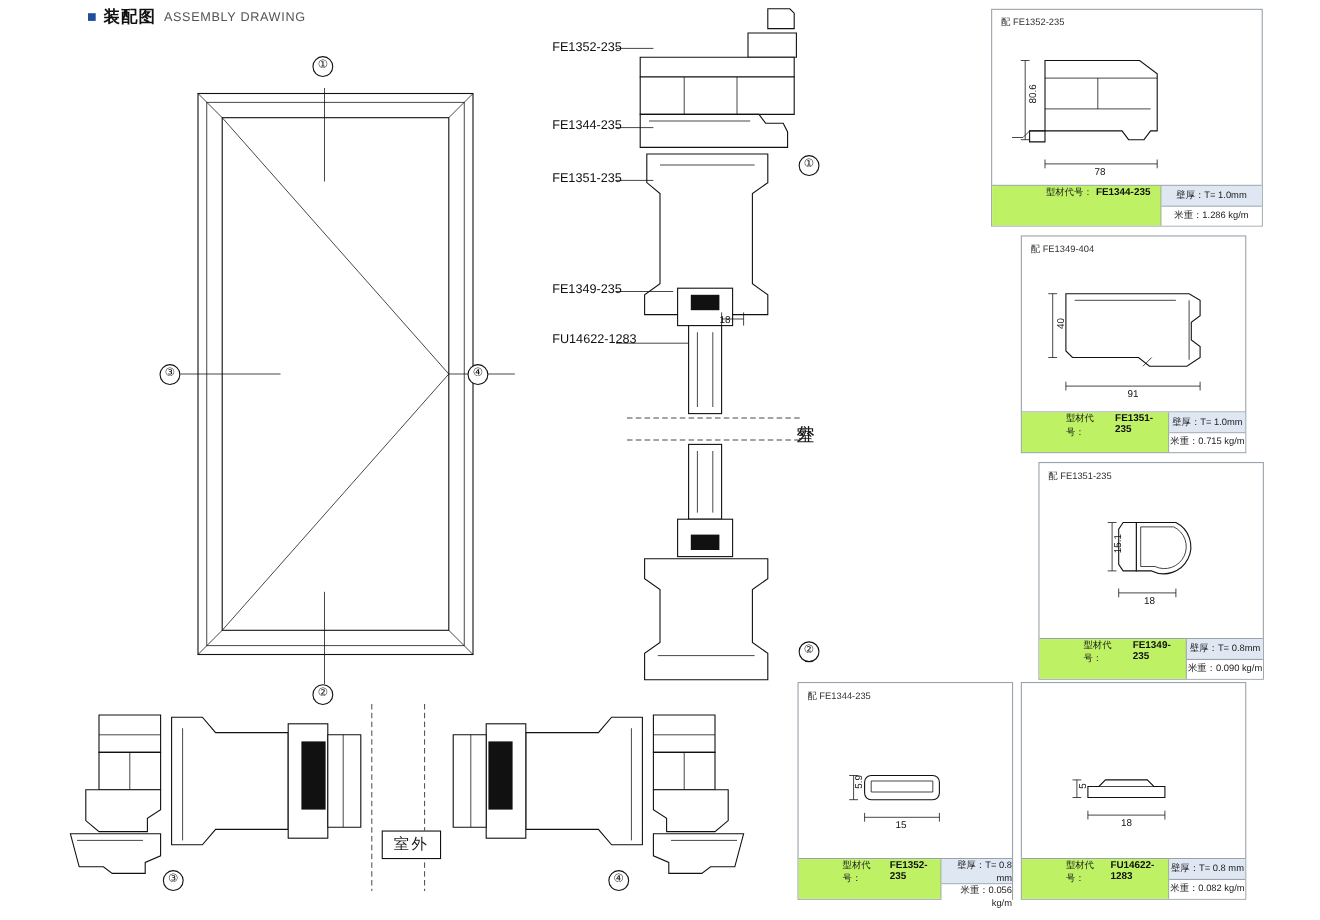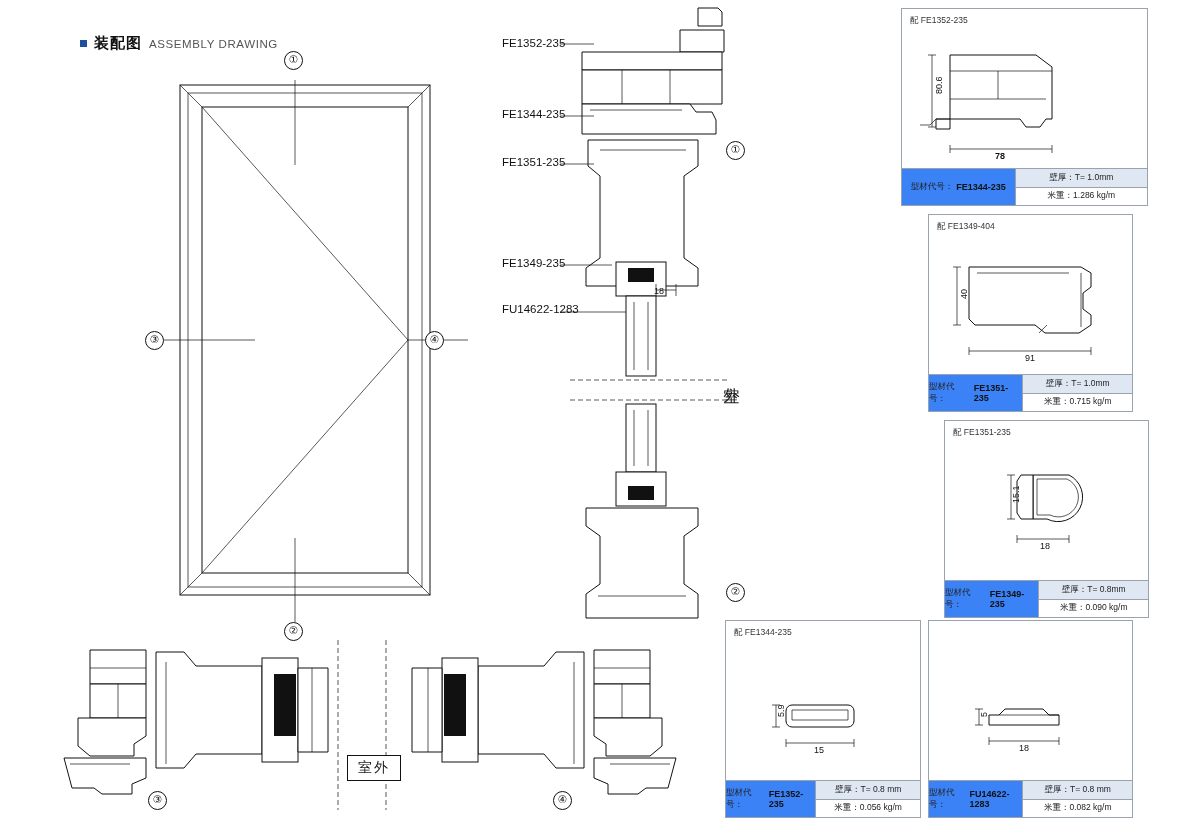--- a/index.html
+++ b/index.html
@@ -6,21 +6,21 @@
   body{
     width:1200px;height:836px;
     background:#ffffff;
     font-family:"Liberation Sans", sans-serif;
     color:#1a1a1a;
     position:relative;
     overflow:hidden;
   }
   .abs{position:absolute;}
   
-  #header{left:80px;top:34px;display:flex;align-items:center;gap:7px;}
+  #header{left:80px;top:6px;display:flex;align-items:center;gap:7px;}
   #header .sq{width:7px;height:7px;background:#1f4e9c;display:inline-block;}
   #header .cn{font-size:15px;font-weight:bold;letter-spacing:1px;color:#111;}
   #header .en{font-size:11.5px;color:#555;letter-spacing:.6px;text-align:right;}
 
   
   .lbl{font-size:11.5px;color:#111;white-space:nowrap;}
   .dim{font-size:9px;color:#111;}
   .callout{
     width:17px;height:17px;border:1px solid #111;border-radius:50%;
     font-size:10.5px;line-height:15px;text-align:center;color:#111;background:#fff;
@@ -31,23 +31,23 @@
   
   .card{
     border:1px solid #9aa3ab;background:#fff;box-sizing:border-box;
   }
   .card .cap{position:absolute;left:8px;top:6px;font-size:8.5px;color:#333;}
   .card .tbl{
     position:absolute;left:0;right:0;bottom:0;height:36px;
     border-top:1px solid #9aa3ab;display:flex;
   }
   .card .tbl .c1{
-    flex:0 0 46%;border-right:1px solid #9aa3ab;background:#3b82f6;
-    display:flex;align-items:center;justify-content:center;gap:3px;
-    font-size:8.5px;color:#222;
+    flex:0 0 46%;border-right:1px solid #9aa3ab;background:#bef264;
+    display:flex;align-items:flex-start;justify-content:center;gap:3px;
+    font-size:8.5px;color:#222;padding-left:40px;
   }
   .card .tbl .c1 b{font-size:9px;color:#111;}
   .card .tbl .c2{flex:1;display:flex;flex-direction:column;}
   .card .tbl .c2 .r{
     flex:1;display:flex;align-items:center;justify-content:center;
     font-size:8.5px;color:#222;background:#fff;text-align:right;
   }
   .card .tbl .c2 .r:first-child{border-bottom:1px solid #9aa3ab;background:#dfe7f3;}
   .card .art{position:absolute;left:0;right:0;top:18px;bottom:36px;}
   svg{display:block;}
@@ -210,21 +210,21 @@
 
       <line class="thin" x1="30" y1="28" x2="30" y2="100"></line>
       <line class="thin" x1="26" y1="28" x2="34" y2="28"></line>
       <line class="thin" x1="26" y1="100" x2="34" y2="100"></line>
       <line class="thin" x1="48" y1="122" x2="150" y2="122"></line>
       <line class="thin" x1="48" y1="118" x2="48" y2="126"></line>
       <line class="thin" x1="150" y1="118" x2="150" y2="126"></line>
     </svg>
   </div>
   <div class="abs dim" style="left:32px;top:85px;transform:rotate(-90deg);transform-origin:left top;">80.6</div>
-  <div class="abs dim" style="left:93px;top:142px;font-weight:bold;">78</div>
+  <div class="abs dim" style="left:93px;top:142px;">78</div>
   <div class="tbl">
     <div class="c1">
       <span>型材代号：</span>
       <b>FE1344-235</b>
     </div>
     <div class="c2">
       <div class="r">壁厚：T= 1.0mm</div>
       <div class="r">米重：1.286 kg/m</div>
     </div>
   </div>

